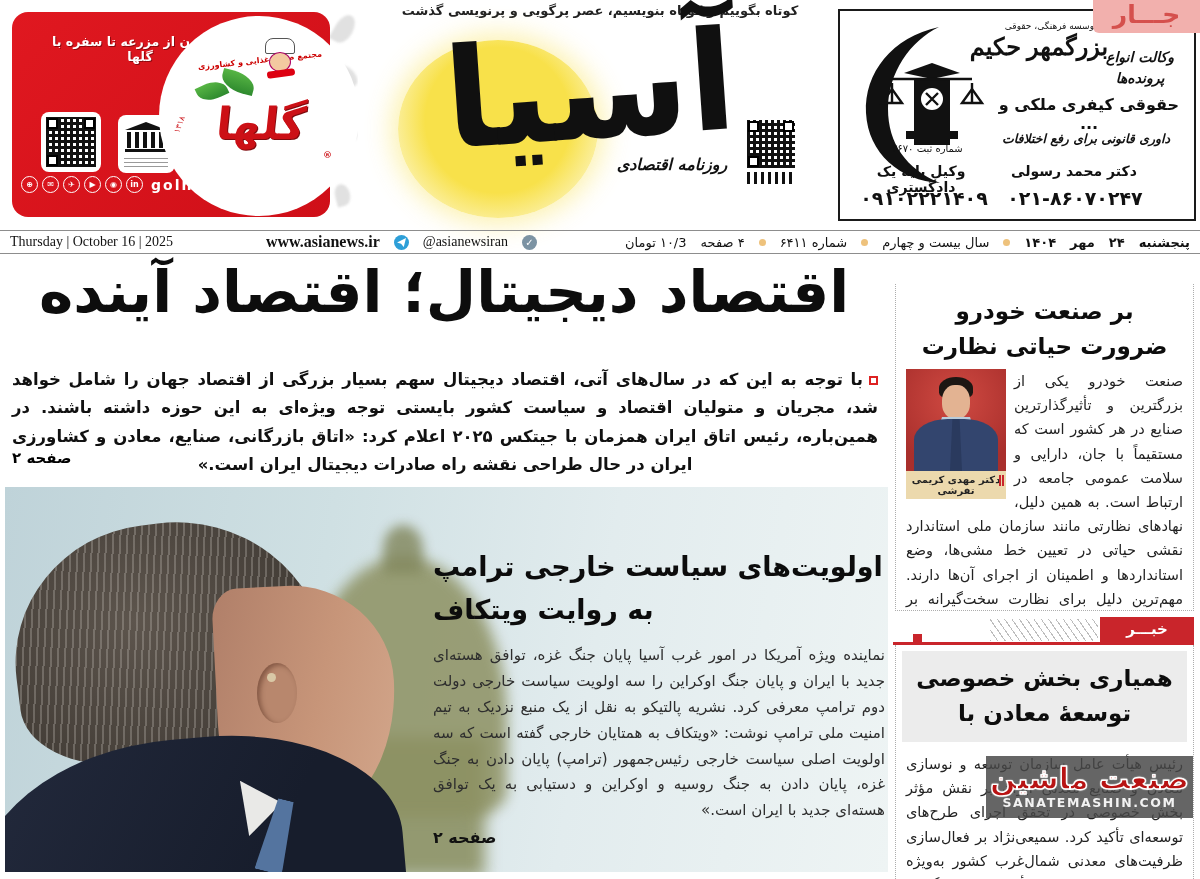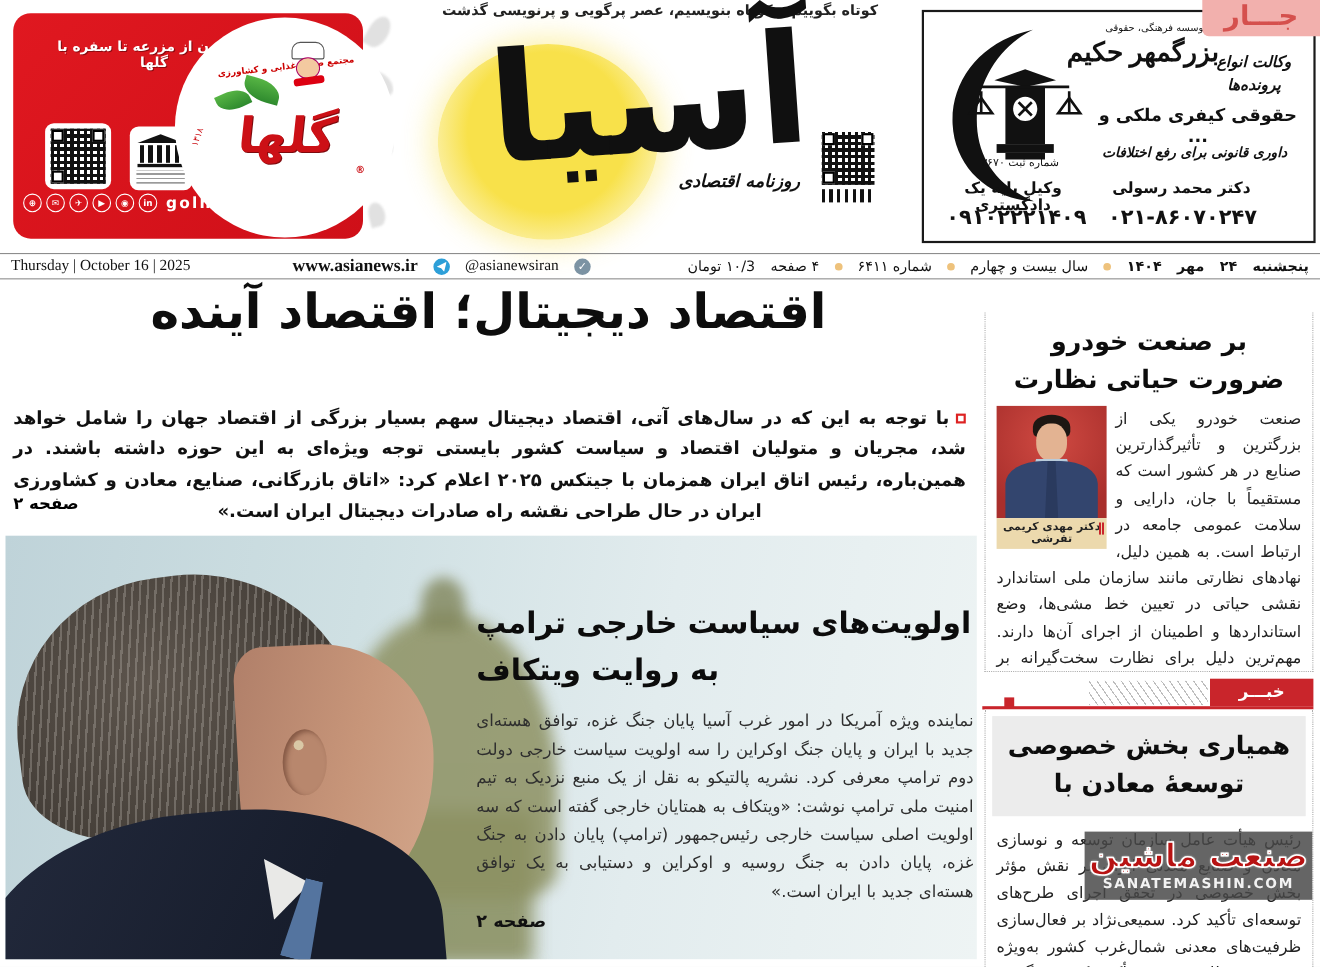--- a/index.html
+++ b/index.html
@@ -101,21 +101,21 @@
   .odot { width:7px; height:7px; border-radius:50%; background:#eec27c; flex:none; }
   .ic { width:15px; height:15px; border-radius:50%; flex:none; display:flex; align-items:center; justify-content:center; }
   #tg-icon { background:#2d9fd8; }
   #vf-icon { background:#7c93a3; color:#fff; font-size:10px; font-weight:bold; }
   #dl-web { font-family:"Liberation Serif", serif; font-weight:bold; font-size:16px; direction:ltr; }
   #dl-handle { font-family:"Liberation Serif", serif; font-size:14px; direction:ltr; }
   #dl-en { font-family:"Liberation Serif", serif; font-size:14px; direction:ltr; margin-right:auto; }
 
   
   #lead-headline { left:0; top:258px; width:888px; text-align:center; direction:rtl;
-    font-size:44px; font-weight:bold; color:#0d0d0d; letter-spacing:-1px; }
+    font-size:58px; font-weight:bold; color:#0d0d0d; letter-spacing:-1px; }
   #lead-lede { left:12px; top:366px; width:866px; direction:rtl; text-align:justify; text-align-last:center;
     font-size:16.5px; font-weight:bold; line-height:1.72; color:#111; }
   .sq-bullet { display:inline-block; width:9px; height:9px; border:2.5px solid #d22; margin-left:6px; }
   #lead-pageref { left:12px; top:449px; font-size:15px; font-weight:bold; direction:rtl; }
 
   
   #photo-block { left:5px; top:487px; width:883px; height:385px; overflow:hidden;
     background:linear-gradient(100deg,#bfd3d9 0%,#cfe0e3 35%,#e2ecee 65%,#eef4f4 100%); }
   #dome-cap { position:absolute; left:296px; top:70px; width:206px; height:260px;
     background:#8d9162; border-radius:50% 50% 20% 20% / 62% 62% 10% 10%;

